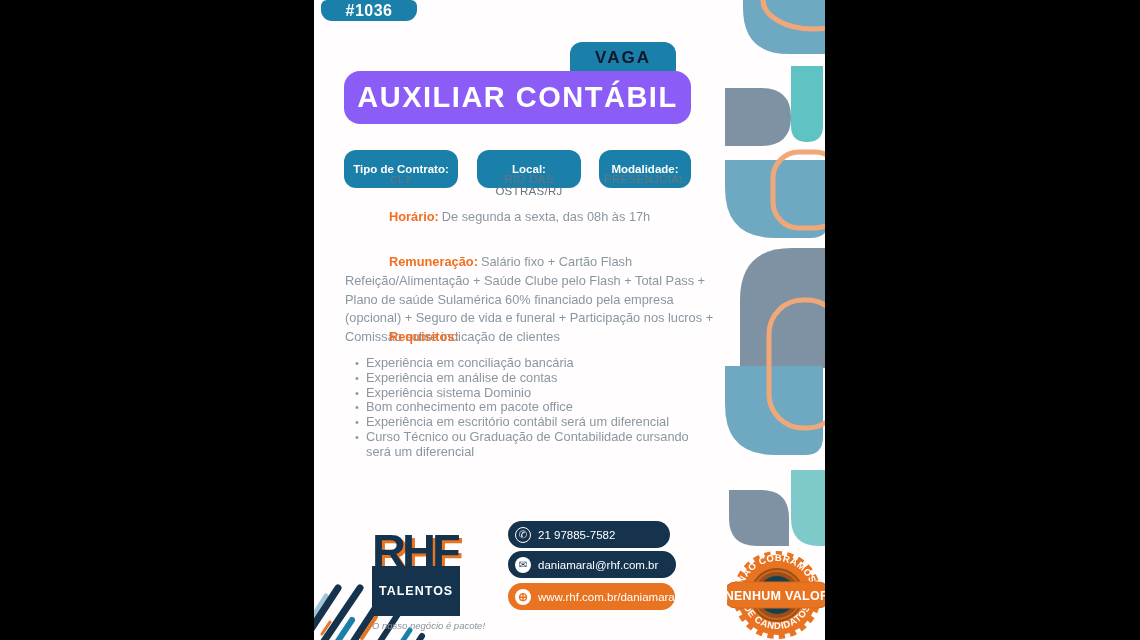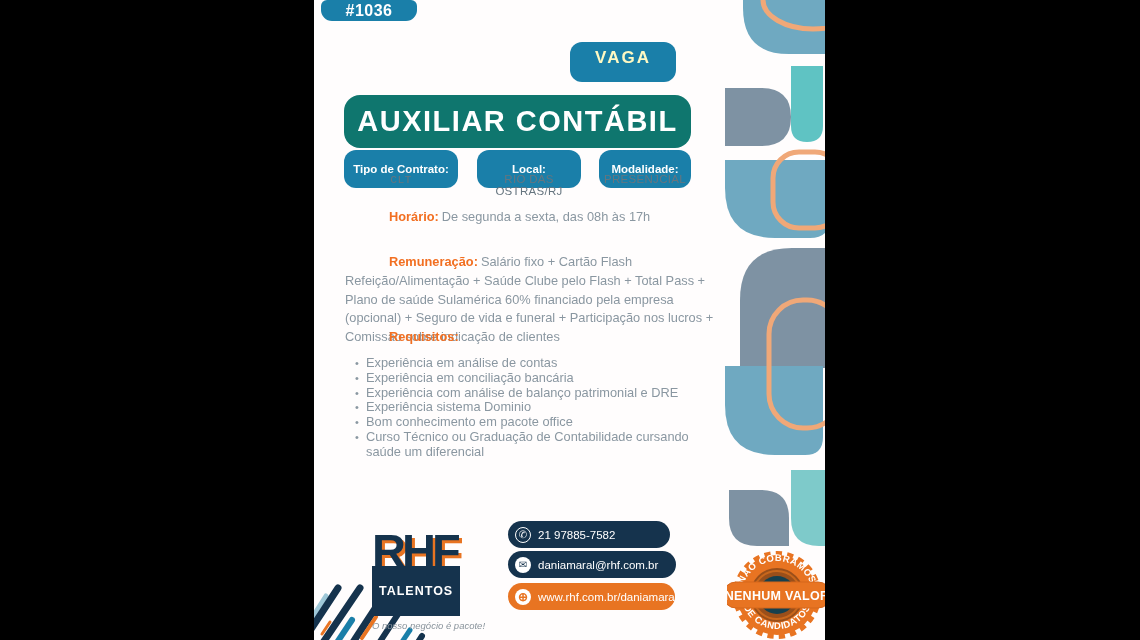--- a/index.html
+++ b/index.html
@@ -17,29 +17,29 @@
   
   .job-id{
     position:absolute;left:7px;top:0;width:96px;height:21px;
     background:#1a7fa9;border-radius:6px 6px 11px 11px;
     color:#fff;font-size:16px;font-weight:600;letter-spacing:.5px;
     display:flex;align-items:center;justify-content:center;
   }
   .vaga-badge{
     position:absolute;left:256px;top:42px;width:106px;height:40px;
     background:#1a7fa9;border-radius:12px;
-    color:#fef9c3;font-size:17px;font-weight:800;letter-spacing:2px;
+    color:#0f172a;font-size:17px;font-weight:800;letter-spacing:2px;
     display:flex;align-items:flex-start;justify-content:center;padding-top:6px;
     box-sizing:border-box;
   }
   .title-box{
     position:absolute;left:30px;top:71px;width:347px;height:53px;
-    background:#0f766e;border-radius:16px;
+    background:#8b5cf6;border-radius:16px;
     color:#fff;font-size:29px;font-weight:800;letter-spacing:1.5px;
-    display:flex;align-items:center;justify-content:center;margin-top:24px;
+    display:flex;align-items:center;justify-content:center;
   }
   
   .detail-pill{
     position:absolute;top:150px;height:38px;background:#1a7fa9;border-radius:12px;
     color:#fff;font-size:11.5px;font-weight:700;
     display:flex;align-items:center;justify-content:center;
   }
   .detail-value{
     position:absolute;top:173px;color:#66757f;font-size:11.5px;letter-spacing:.3px;
     text-align:center;
@@ -147,26 +147,26 @@
   </div>
 
   <div class="para" id="compensation">
     <span class="lbl">Remuneração:</span><span>Salário fixo + Cartão Flash Refeição/Alimentação + Saúde Clube pelo Flash + Total Pass + Plano de saúde Sulamérica 60% financiado pela empresa (opcional) + Seguro de vida e funeral + Participação nos lucros + Comissão sobre indicação de clientes</span>
   </div>
 
   <div class="para" id="requisitos">
     <span class="lbl">Requisitos:</span>
   </div>
   <ul class="req-list">
+    <li>Experiência em conciliação bancária</li>
     <li>Experiência em análise de contas</li>
-    <li>Experiência em conciliação bancária</li>
-    <li>Experiência com análise de balanço patrimonial e DRE</li>
     <li>Experiência sistema Dominio</li>
     <li>Bom conhecimento em pacote office</li>
-    <li>Curso Técnico ou Graduação de Contabilidade cursando saúde um diferencial</li>
+    <li>Experiência em escritório contábil será um diferencial</li>
+    <li>Curso Técnico ou Graduação de Contabilidade cursando será um diferencial</li>
   </ul>
 
   <div class="logo">
     <div class="logo-acronym">RHF</div>
     <div class="logo-brand">TALENTOS</div>
     <div class="logo-tagline">O nosso negócio é pacote!</div>
   </div>
 
   <div class="contact-pill" id="contact-0">
     <span class="icon-circle icon-ring">✆</span>

